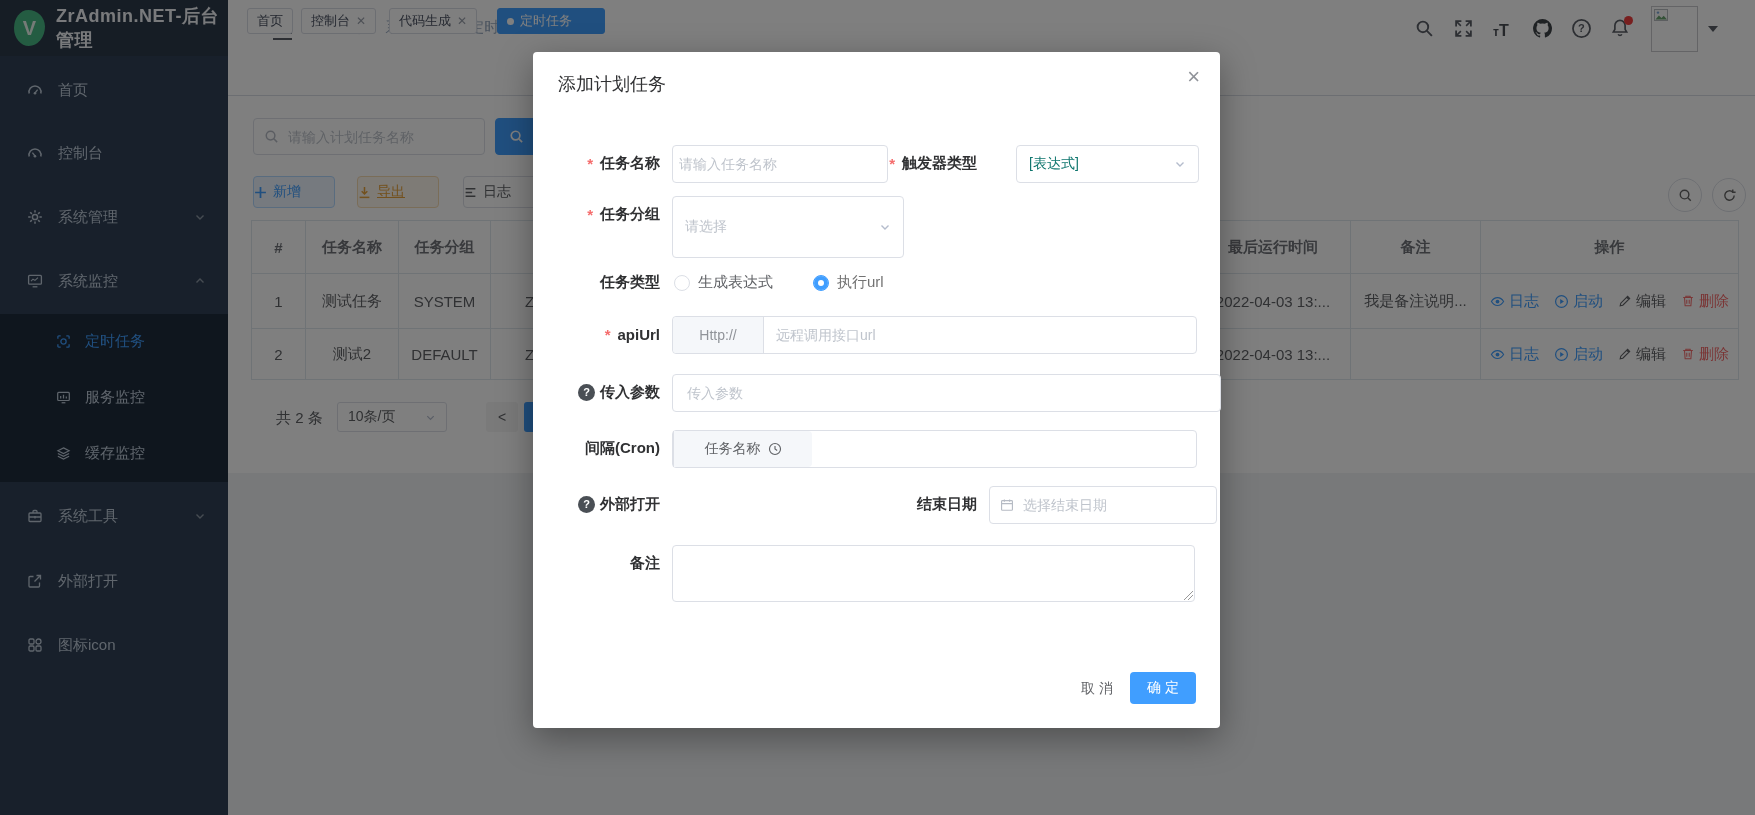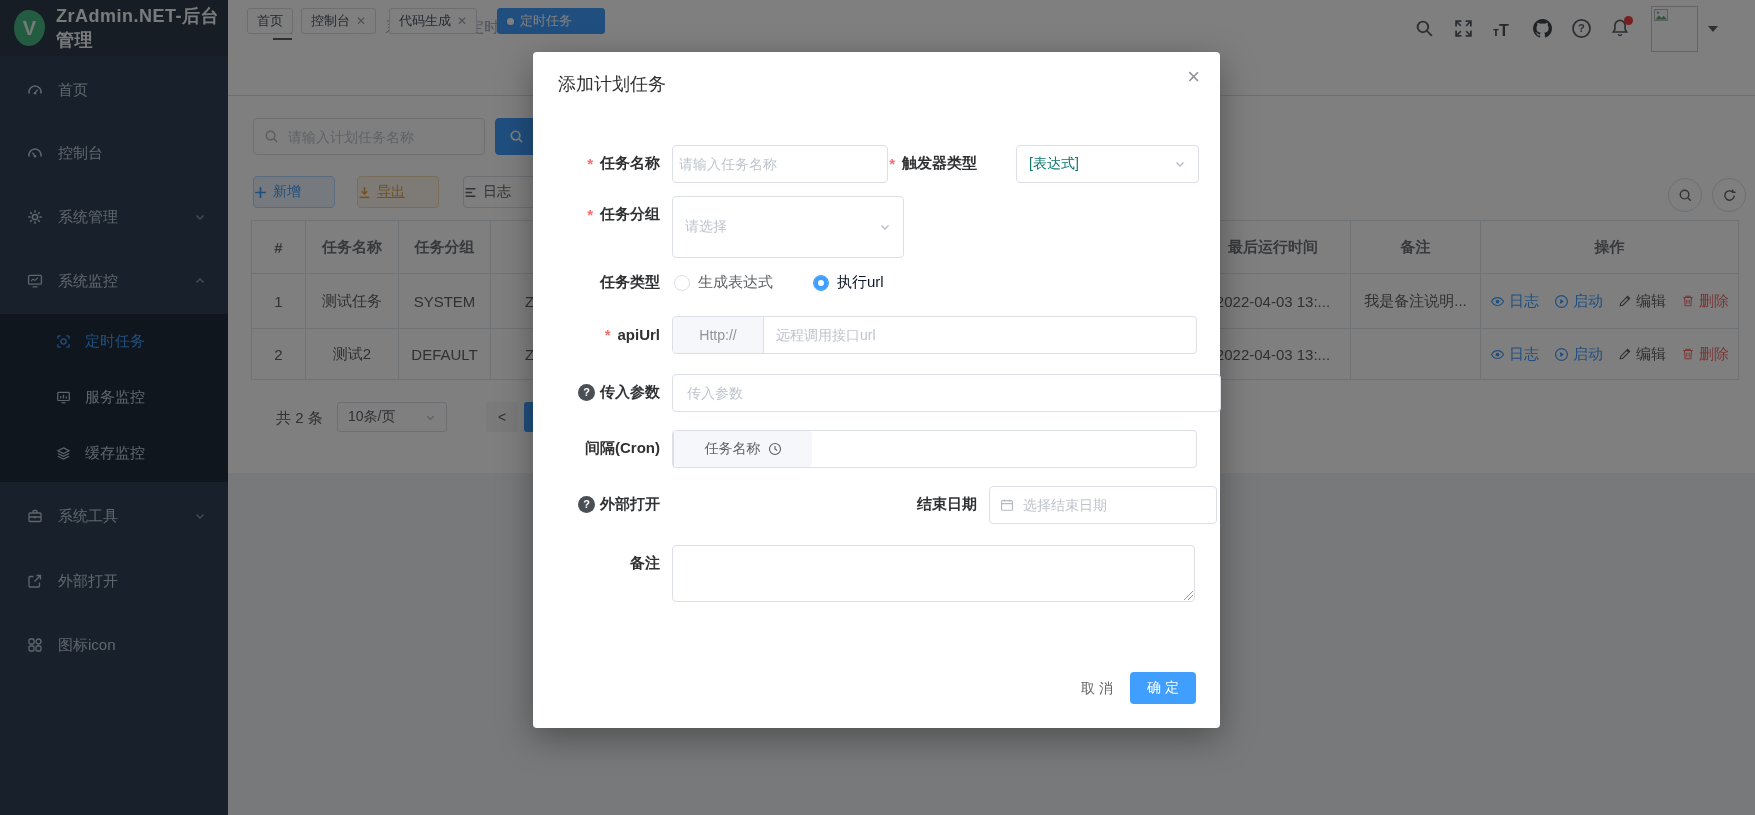--- a/index.html
+++ b/index.html
@@ -83,21 +83,21 @@
   .m-inp{position:absolute;height:36px;}
   .sel-caret{color:#b4bccc;margin-left:auto;}
   .placeholder-text{color:#bfc4cc;}
   .value-text{color:#0f766e;}
   .qdot{width:17px;height:17px;border-radius:50%;background:#4a4f55;color:#fff;font-size:11px;font-weight:bold;
         display:inline-flex;align-items:center;justify-content:center;flex:none;}
   .radio{display:inline-flex;align-items:center;gap:8px;cursor:pointer;font-size:15px;}
   .rdot{width:16px;height:16px;border-radius:50%;border:1px solid #dcdfe6;background:#fff;box-sizing:border-box;}
   .radio.sel .rdot{background:#409eff;border-color:#409eff;box-shadow:inset 0 0 0 4px #409eff,inset 0 0 0 8px #fff;}
   .radio.sel .rdot{background:radial-gradient(circle,#fff 0 3px,#409eff 3.5px);}
-  .radio .rtext{color:#606266;} .radio.sel .rtext{color:#0f172a;}
+  .radio .rtext{color:#606266;} .radio.sel .rtext{color:#737373;}
   .prefix{width:90px;height:100%;background:#f5f7fa;border-right:1px solid #dcdfe6;color:#909399;
           display:flex;align-items:center;justify-content:center;font-size:14px;border-radius:4px 0 0 4px;}
   .append{width:138px;height:100%;background:#f5f7fa;border-left:1px solid #dcdfe6;color:#606266;
           display:flex;align-items:center;justify-content:center;gap:7px;font-size:14px;
           border-radius:0 4px 4px 0;cursor:pointer;}
   textarea.m-ta{position:absolute;border:1px solid #dcdfe6;border-radius:4px;resize:none;outline:none;
       font-family:inherit;font-size:14px;color:#606266;padding:6px 10px;box-sizing:border-box;}
   .ta-grip{position:absolute;width:11px;height:11px;
       background:linear-gradient(135deg,transparent 0 55%,#999 55% 60%,transparent 60% 75%,#999 75% 80%,transparent 80%);}
   .m-btn-cancel{position:absolute;font-size:14px;color:#606266;cursor:pointer;}

